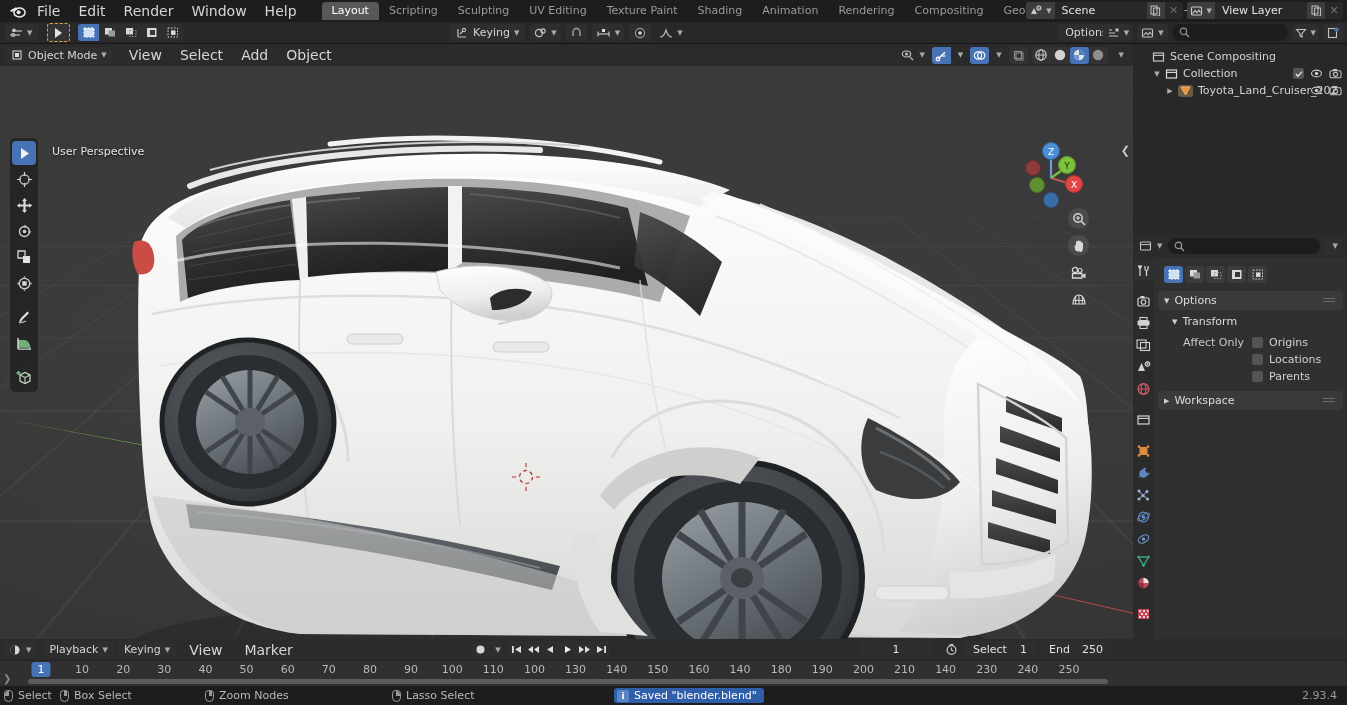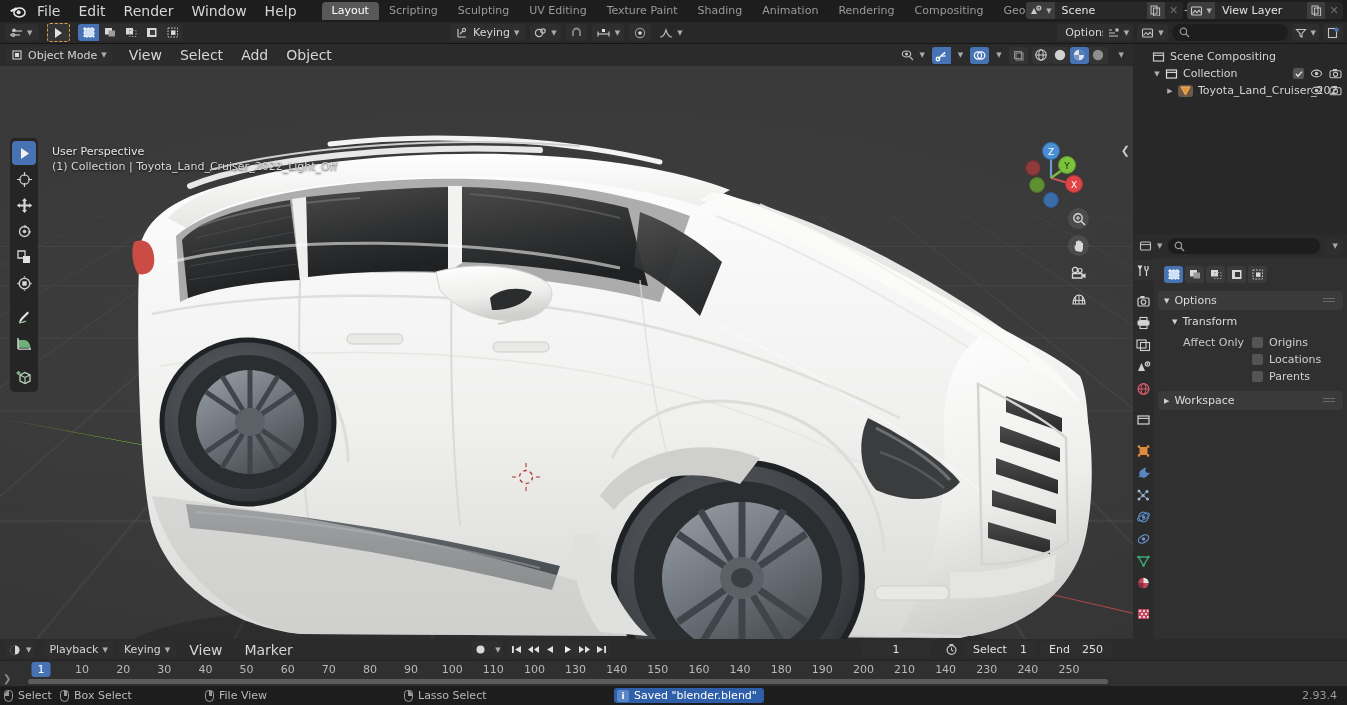--- a/index.html
+++ b/index.html
@@ -675,21 +675,20 @@
 
       <path d="M600 430 C 630 386, 700 368, 760 392 L 740 418 C 690 400, 640 410, 614 444 Z" fill="#cfcfcd"></path>
       <path d="M596 468 C 604 510, 622 548, 648 570 L 600 566 C 580 540, 570 500, 574 468 Z" fill="#e0e0de"></path>
 
       <path d="M170 196 C 280 170, 470 170, 620 202" stroke="#ffffff" stroke-width="3" fill="none" opacity="0.55"></path>
       <path d="M700 250 C 800 296, 900 360, 980 424" stroke="#ffffff" stroke-width="2" fill="none" opacity="0.35"></path>
     </svg>
 
     <div id="viewport-info">
       <div>User Perspective</div>
-      <div class="ln2">(1) Collection | Toyota_Land_Cruiser_2022_Light_Off</div>
     </div>
 
     <div id="cursor3d">
       <svg width="30" height="30" viewBox="0 0 30 30">
         <circle cx="15" cy="15" r="6.5" fill="none" stroke="#e8e2d8" stroke-width="1.4"></circle>
         <circle cx="15" cy="15" r="6.5" fill="none" stroke="#b23b3b" stroke-width="1.4" stroke-dasharray="3.4 3.4"></circle>
         <path d="M15 0 V7 M15 23 V30 M0 15 H7 M23 15 H30" stroke="#e8e2d8" stroke-width="1.3"></path>
         <path d="M15 1 V5 M15 25 V29 M1 15 H5 M25 15 H29" stroke="#b23b3b" stroke-width="1.1"></path>
       </svg>
     </div>
@@ -1207,23 +1206,23 @@
         <div class="status-item" style="position: absolute; left: 4px;">
           <span class="mouse-ico l"></span>
           <span>Select</span>
         </div>
         <div class="status-item" style="position: absolute; left: 60px;">
           <span class="mouse-ico m"></span>
           <span>Box Select</span>
         </div>
         <div class="status-item" style="position: absolute; left: 205px;">
           <span class="mouse-ico m"></span>
-          <span>File View</span>
-        </div>
-        <div class="status-item" style="position: absolute; left: 404px;">
+          <span>Zoom Nodes</span>
+        </div>
+        <div class="status-item" style="position: absolute; left: 392px;">
           <span class="mouse-ico r"></span>
           <span>Lasso Select</span>
         </div>
       </div>
     <div id="saved-badge" style="position:absolute;left:614px;">
       <div class="info-i">i</div>
       <span>Saved "blender.blend"</span>
     </div>
     <div id="version">2.93.4</div>
   </div>

